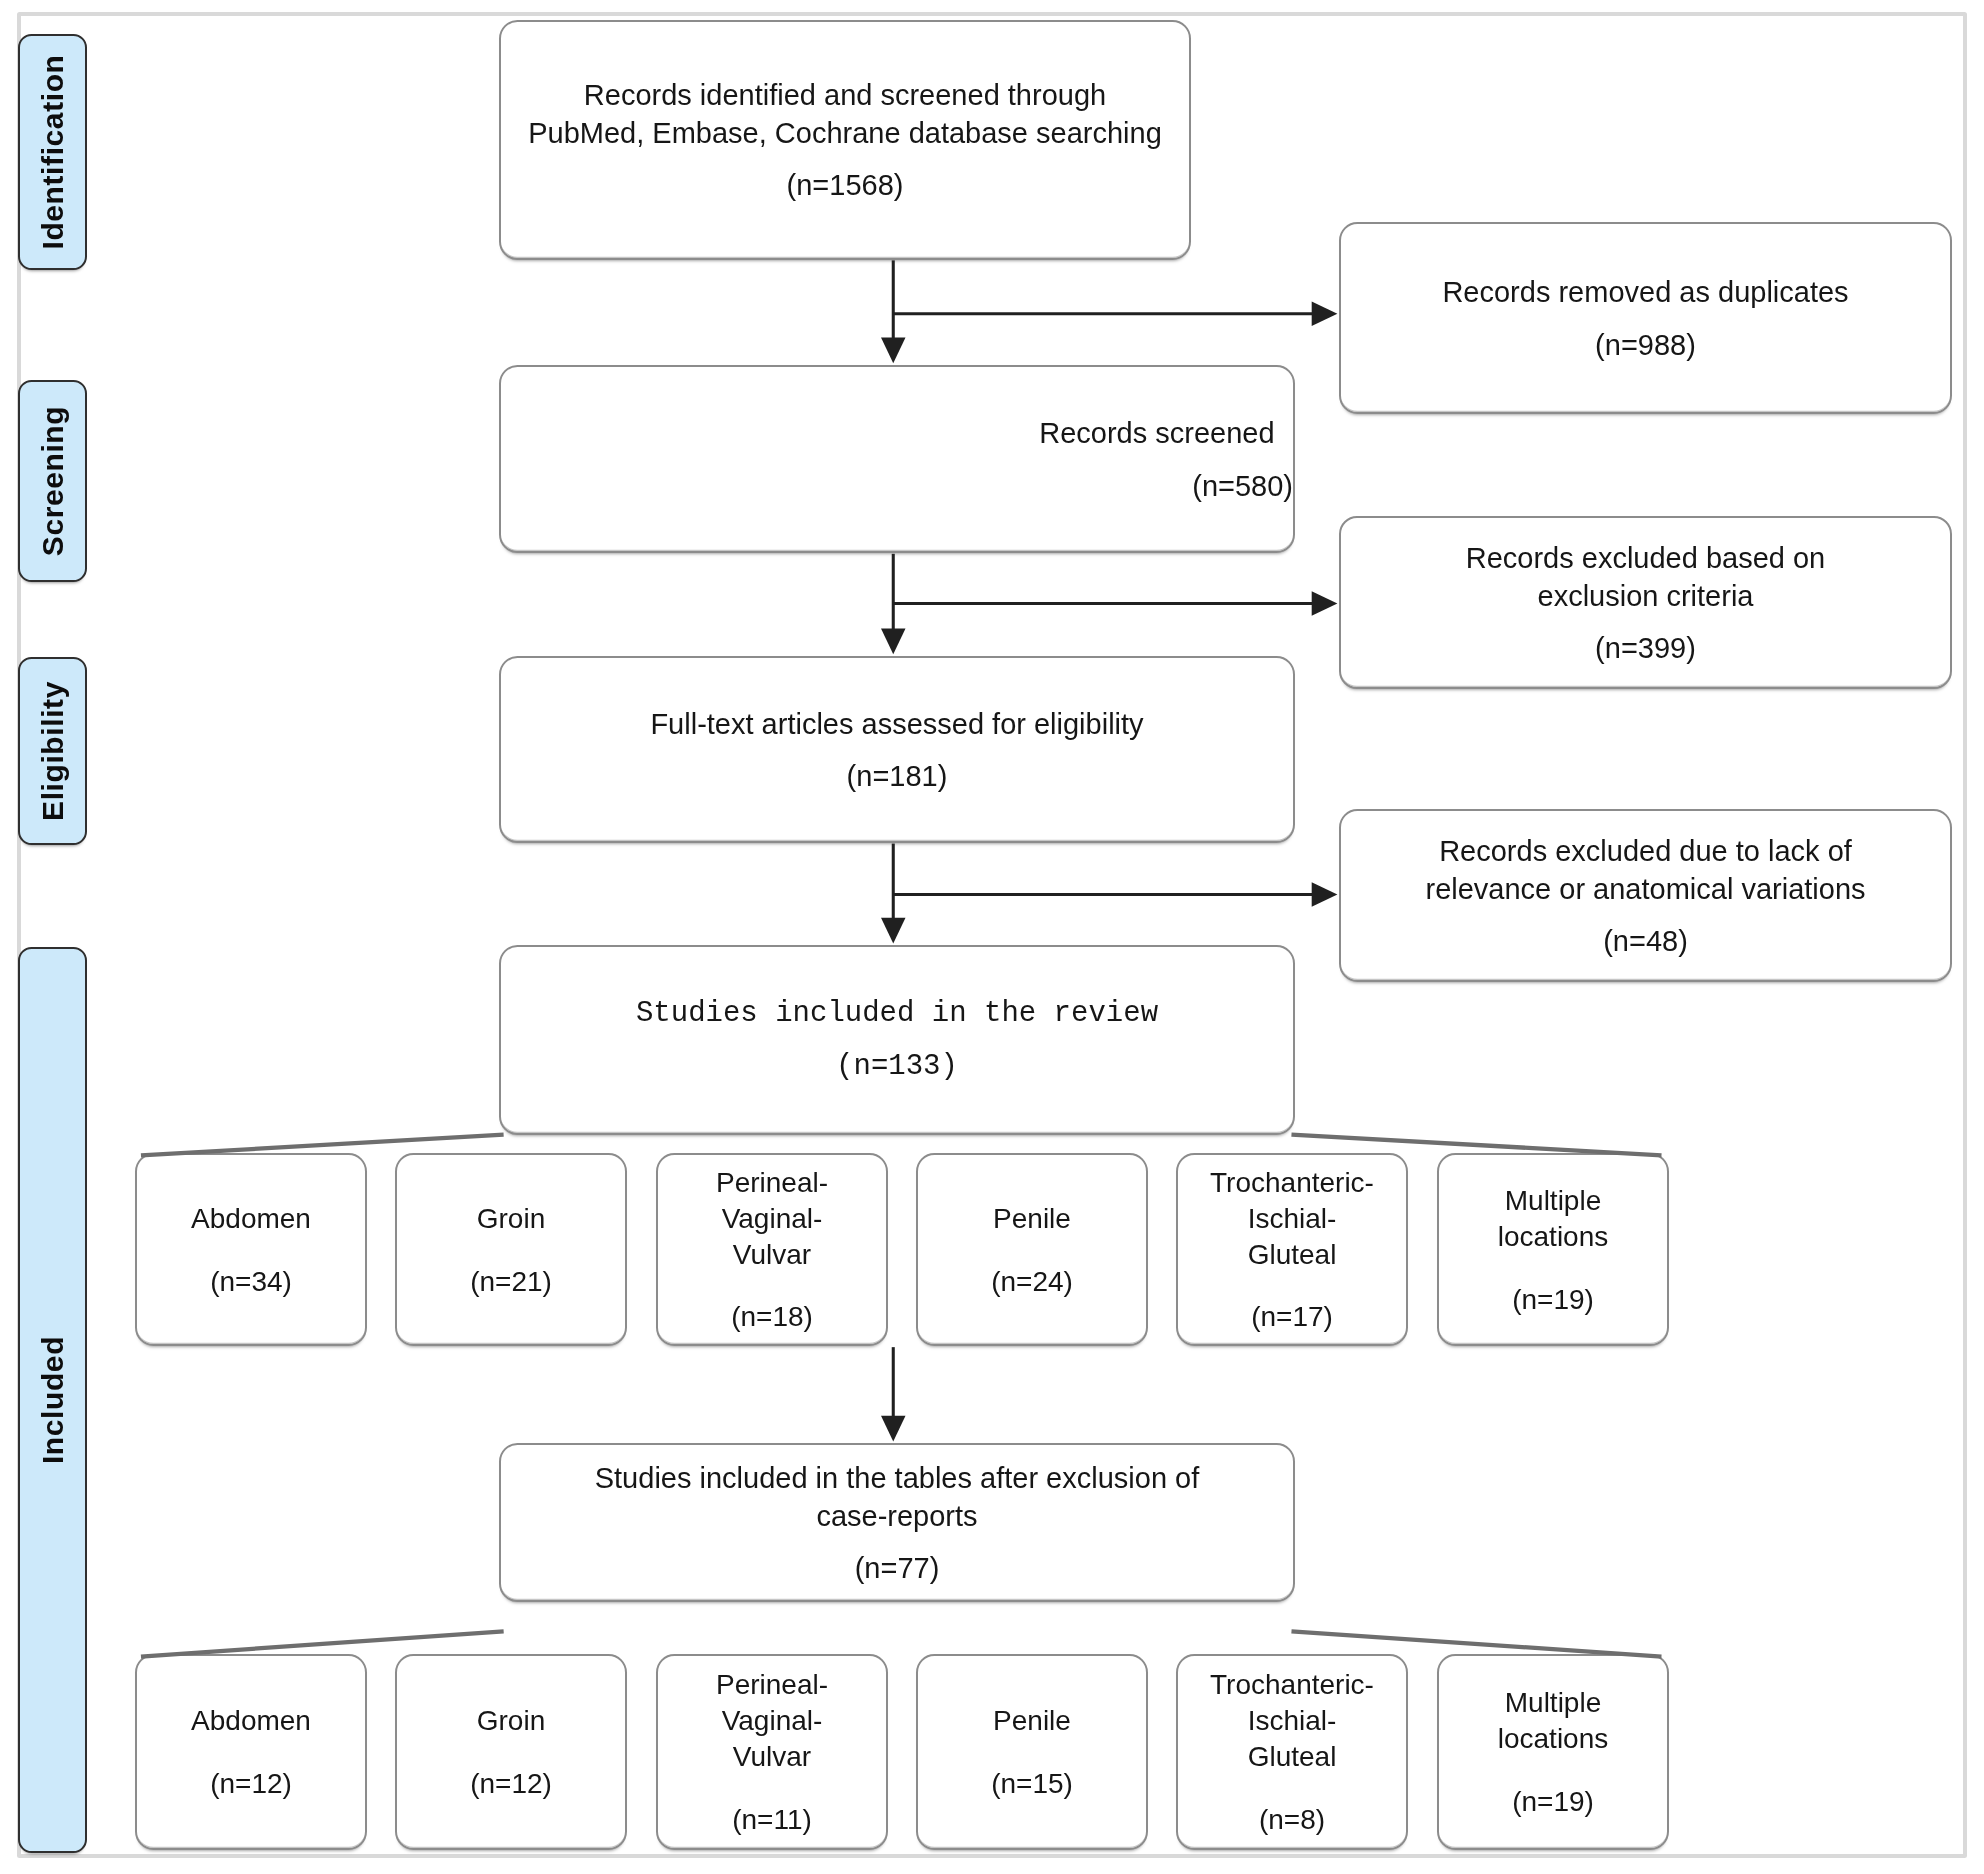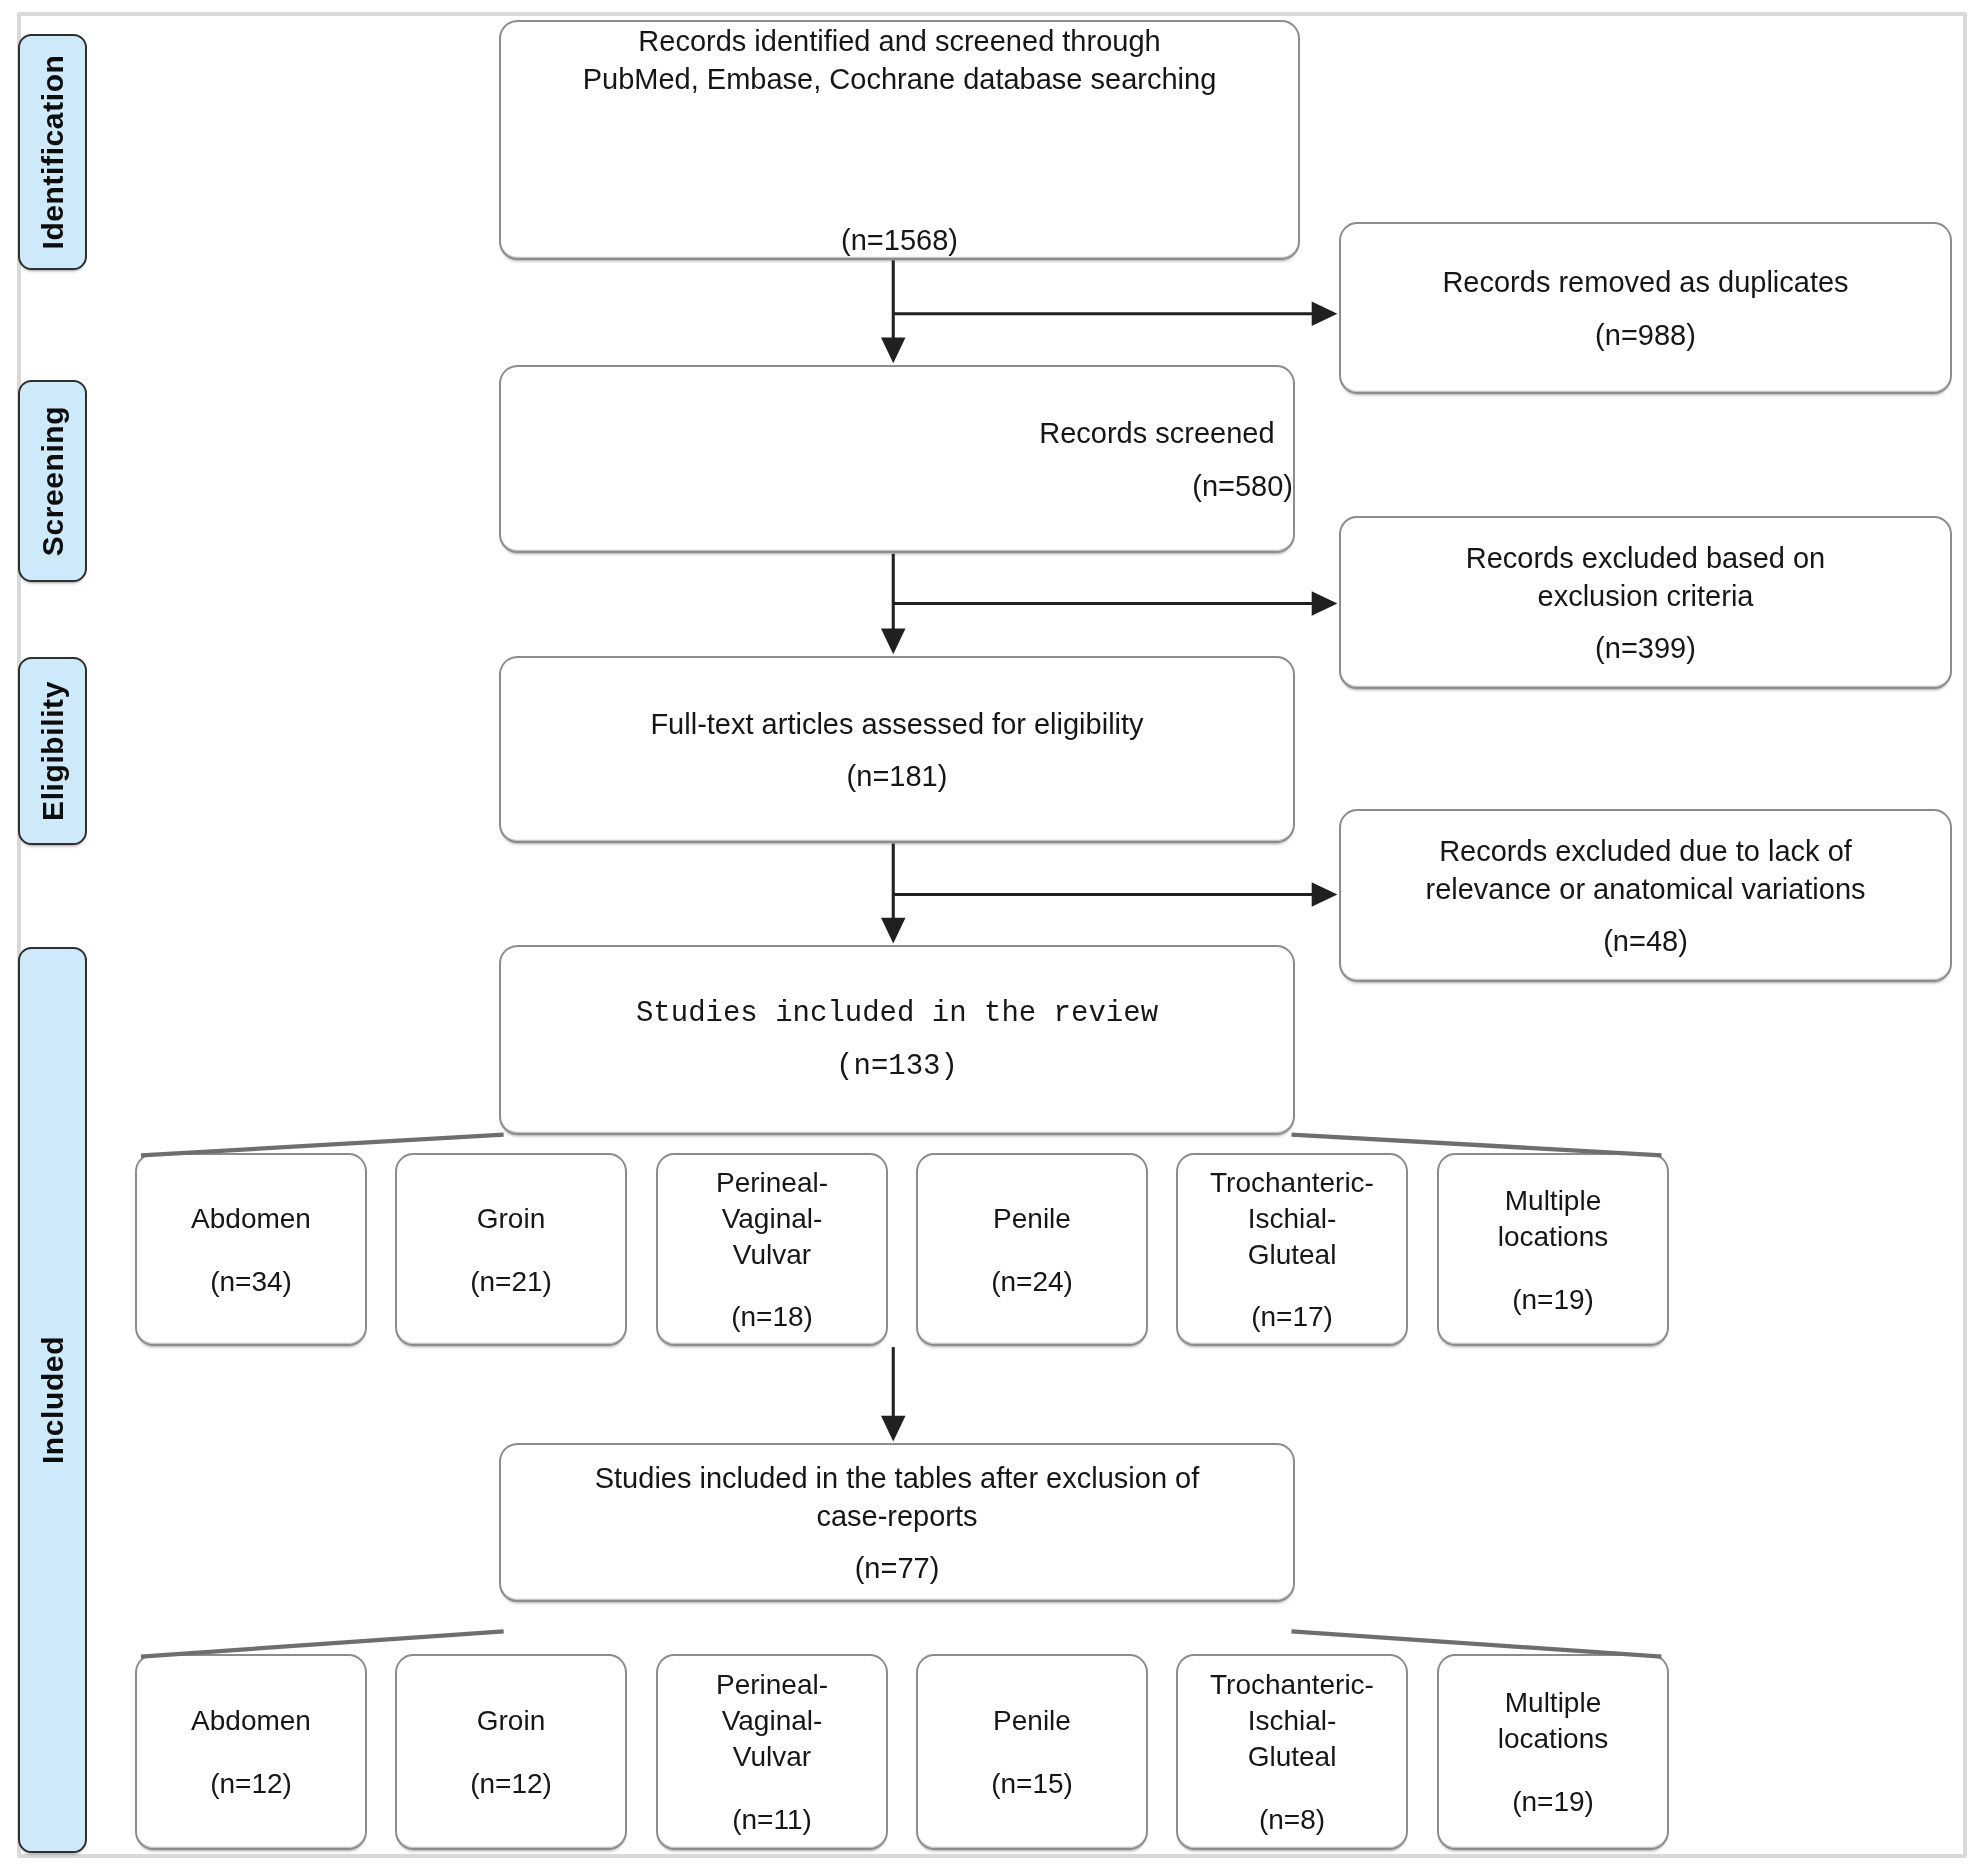--- a/index.html
+++ b/index.html
@@ -38,21 +38,21 @@
   <div class="stage" style="left:18.4px;top:380px;width:69px;height:202px;">
     <span class="stage-label">Screening</span>
   </div>
   <div class="stage" style="left:18.4px;top:657px;width:69px;height:188px;">
     <span class="stage-label">Eligibility</span>
   </div>
   <div class="stage" style="left:18.4px;top:947px;width:69px;height:906px;">
     <span class="stage-label">Included</span>
   </div>
 
-  <div class="box" style="left:499px;top:19.6px;width:801px;height:240px;justify-content:space-between;">
+  <div class="box" style="left:499px;top:19.6px;width:692px;height:240px;">
     <div class="box-text">Records identified and screened through
 PubMed, Embase, Cochrane database searching</div>
     <div class="box-n">(n=1568)</div>
   </div>
   <div class="box" style="left:499px;top:365px;width:796px;height:188px;align-items:flex-end;">
     <div class="box-text">Records screened</div>
     <div class="box-n">(n=580)</div>
   </div>
   <div class="box" style="left:499px;top:656px;width:796px;height:187px;justify-content:center;">
     <div class="box-text">Full-text articles assessed for eligibility</div>
@@ -61,21 +61,21 @@
   <div class="box" style="left:499px;top:945px;width:796px;height:190px;font-family:Liberation Mono, monospace;">
     <div class="box-text">Studies included in the review</div>
     <div class="box-n">(n=133)</div>
   </div>
   <div class="box" style="left:499px;top:1443px;width:796px;height:159px;">
     <div class="box-text">Studies included in the tables after exclusion of
 case-reports</div>
     <div class="box-n">(n=77)</div>
   </div>
 
-  <div class="box" style="left:1339px;top:222px;width:613px;height:172px;">
+  <div class="box" style="left:1339px;top:222px;width:613px;height:192px;">
     <div class="box-text">Records removed as duplicates</div>
     <div class="box-n">(n=988)</div>
   </div>
   <div class="box" style="left:1339px;top:516px;width:613px;height:173px;border-radius:18px;">
     <div class="box-text">Records excluded based on
 exclusion criteria</div>
     <div class="box-n">(n=399)</div>
   </div>
   <div class="box" style="left:1339px;top:809px;width:613px;height:173px;">
     <div class="box-text">Records excluded due to lack of

